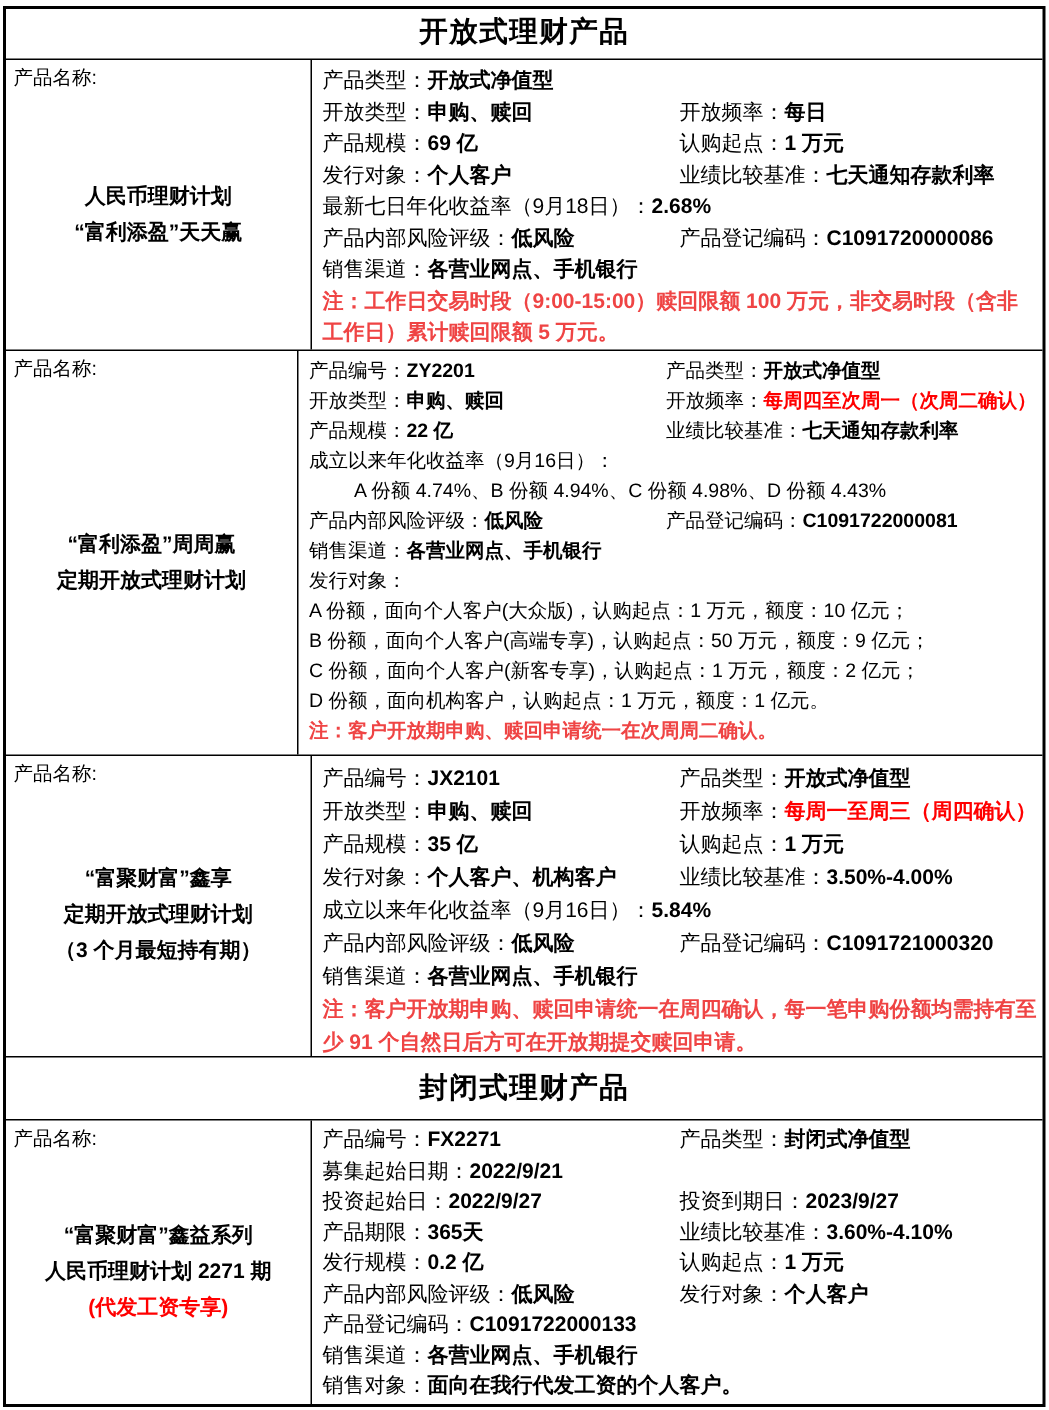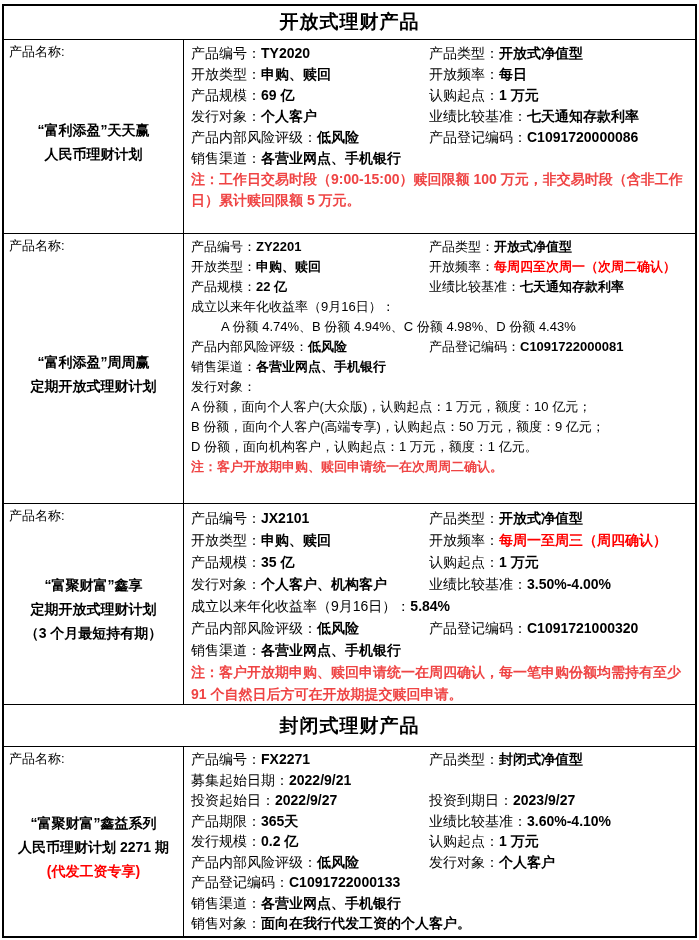--- a/index.html
+++ b/index.html
@@ -7,21 +7,21 @@
   .sheet{box-sizing:border-box;width:695px;margin:4px 2px 0 2px;border:2px solid #000;background:#fff;}
   .sheet>div+div{border-top:1px solid #000;}
   .sect-title{box-sizing:border-box;text-align:center;font-weight:bold;font-size:19px;letter-spacing:1px;}
   .t1{height:33px;line-height:32px;}
   .t2{height:42px;line-height:42px;}
   .prow{box-sizing:border-box;display:flex;align-items:stretch;}
   .p1{height:194px;}
   .p2{height:270px;}
   .p3{height:201px;}
   .p4{height:190px;}
-  .namecell{box-sizing:border-box;width:180px;border-right:1px solid #000;position:relative;display:flex;flex-direction:column;justify-content:center;}
+  .namecell{box-sizing:border-box;width:204px;border-right:1px solid #000;position:relative;display:flex;flex-direction:column;justify-content:center;}
   .namelabel{position:absolute;top:3px;left:5px;font-size:13px;}
   .namelines{text-align:center;font-weight:bold;font-size:14px;line-height:24px;padding-top:10px;}
   .detail{box-sizing:border-box;flex:1;padding:3px 4px 0 7px;font-size:14px;}
   .p1 .detail{line-height:21px;}
   .p2 .detail{line-height:20px;font-size:13px;}
   .p3 .detail{line-height:22px;}
   .p4 .detail{line-height:20.5px;padding-top:2px;}
   .line{display:flex;white-space:nowrap;}
   .lc{display:inline-block;width:238px;flex:0 0 238px;}
   .rc{display:inline-block;flex:1;}
@@ -35,40 +35,43 @@
 <body>
 
 <div class="sheet">
 
   <div class="sect-title t1">开放式理财产品</div>
 
   <div class="prow p1">
     <div class="namecell">
       <div class="namelabel">产品名称:</div>
       <div class="namelines">
+        <div>人民币理财计划</div>
         <div>“富利添盈”天天赢</div>
-        <div>人民币理财计划</div>
-      </div>
-    </div>
-    <div class="detail">
-      <div class="line">
-        <span class="lc"><span>产品编号：</span><span class="val">TY2020</span></span>
+      </div>
+    </div>
+    <div class="detail">
+      <div class="line">
         <span class="rc"><span>产品类型：</span><span class="val">开放式净值型</span></span>
       </div>
       <div class="line">
         <span class="lc"><span>开放类型：</span><span class="val">申购、赎回</span></span>
         <span class="rc"><span>开放频率：</span><span class="val">每日</span></span>
       </div>
       <div class="line">
         <span class="lc"><span>产品规模：</span><span class="val">69 亿</span></span>
         <span class="rc"><span>认购起点：</span><span class="val">1 万元</span></span>
       </div>
       <div class="line">
         <span class="lc"><span>发行对象：</span><span class="val">个人客户</span></span>
         <span class="rc"><span>业绩比较基准：</span><span class="val">七天通知存款利率</span></span>
+      </div>
+      <div class="line">
+        <span>最新七日年化收益率（9月18日）：</span>
+          <span class="val">2.68%</span>
       </div>
       <div class="line">
         <span class="lc"><span>产品内部风险评级：</span><span class="val">低风险</span></span>
         <span class="rc"><span>产品登记编码：</span><span class="val">C1091720000086</span></span>
       </div>
       <div class="line">
         <span>销售渠道：</span>
           <span class="val">各营业网点、手机银行</span>
       </div>
       <div class="note">注：工作日交易时段（9:00-15:00）赎回限额 100 万元，非交易时段（含非工作日）累计赎回限额 5 万元。</div>
@@ -102,20 +105,21 @@
         <span class="lc"><span>产品内部风险评级：</span><span class="val">低风险</span></span>
         <span class="rc"><span>产品登记编码：</span><span class="val">C1091722000081</span></span>
       </div>
       <div class="line">
         <span>销售渠道：</span>
           <span class="val">各营业网点、手机银行</span>
       </div>
       <div class="line plainline">发行对象：</div>
       <div class="line plainline">A 份额，面向个人客户(大众版)，认购起点：1 万元，额度：10 亿元；</div>
       <div class="line plainline">B 份额，面向个人客户(高端专享)，认购起点：50 万元，额度：9 亿元；</div>
+      <div class="line plainline">C 份额，面向个人客户(新客专享)，认购起点：1 万元，额度：2 亿元；</div>
       <div class="line plainline">D 份额，面向机构客户，认购起点：1 万元，额度：1 亿元。</div>
       <div class="note">注：客户开放期申购、赎回申请统一在次周周二确认。</div>
     </div>
   </div>
 
   <div class="prow p3">
     <div class="namecell">
       <div class="namelabel">产品名称:</div>
       <div class="namelines">
         <div>“富聚财富”鑫享</div>

